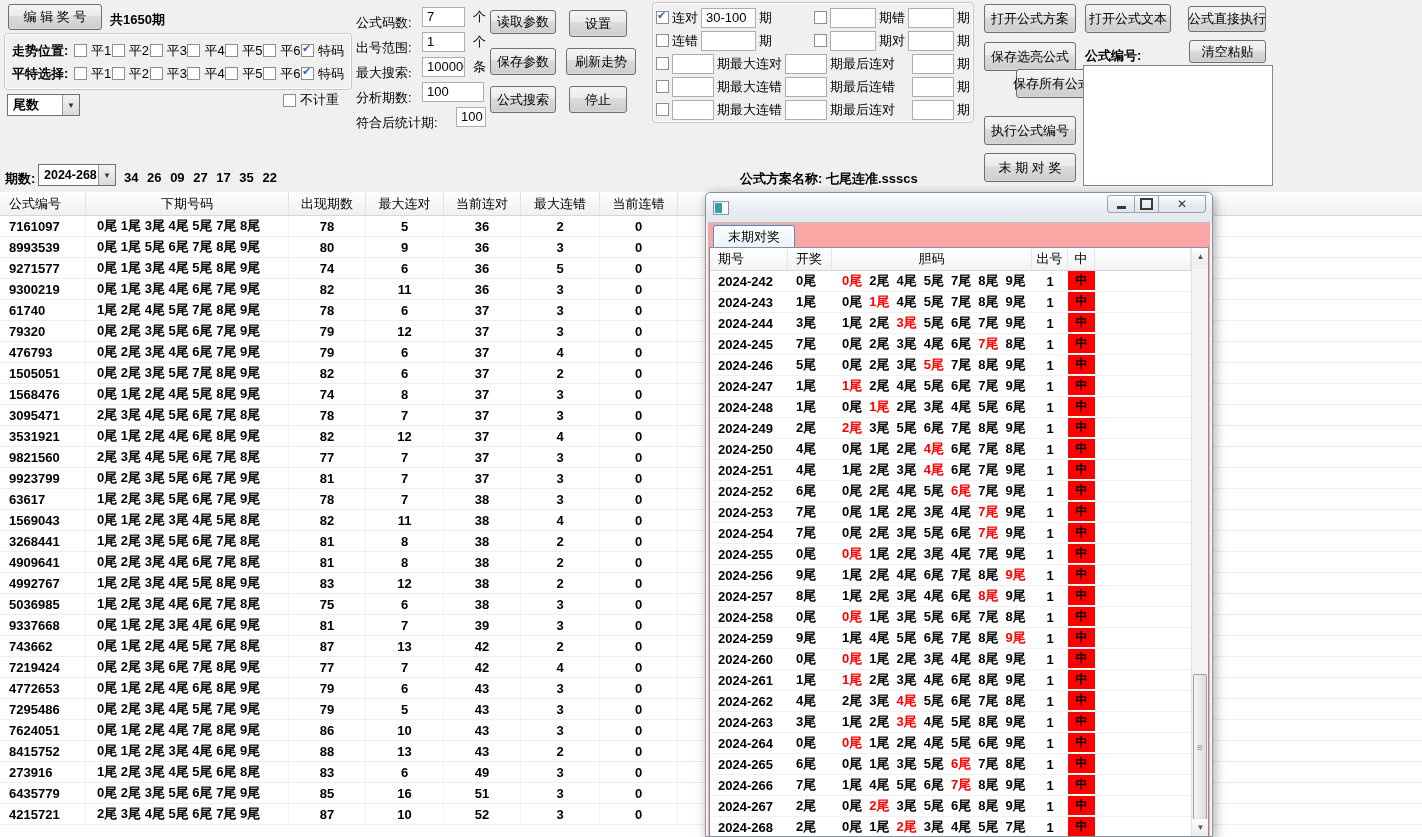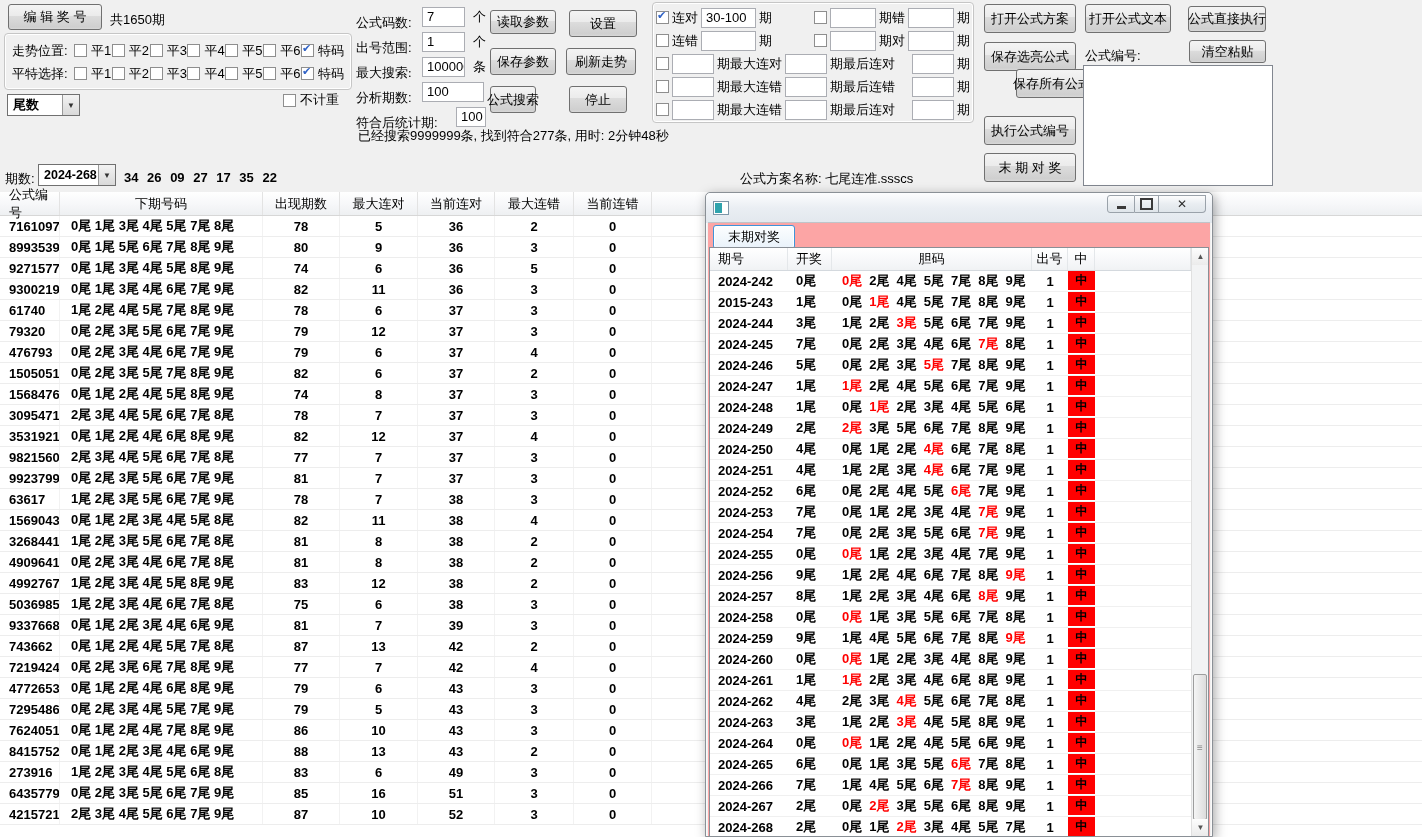--- a/index.html
+++ b/index.html
@@ -3,21 +3,21 @@
 <meta charset="utf-8">
 <style>
 * { margin:0; padding:0; box-sizing:border-box; }
 html,body { width:1422px; height:837px; }
 body { font-family:"Liberation Sans","DejaVu Sans",sans-serif; font-size:13px; color:#000; background:#f0f0f0; }
 .screen { position:relative; width:1422px; height:837px; overflow:hidden; background:#f0f0f0; }
 .btn { position:absolute; display:flex; align-items:center; justify-content:center;
   background:linear-gradient(to bottom,#f4f4f4,#ebebeb 45%,#dcdcdc 46%,#cfcfcf 92%,#d8d8d8);
   border:1px solid #707070; border-radius:3px; font-size:13px; white-space:nowrap; }
 .groupbox { position:absolute; border:1px solid #c6c6c6; border-radius:4px; box-shadow:inset 0 0 0 1px #ffffff; }
-.lbl { white-space:nowrap; }
+.lbl { white-space:nowrap;font-weight:bold; }
 .cb { display:inline-block; width:13px; height:13px; background:#fff; border:1px solid #8e8e8e; position:relative; flex:none; }
 .cb.checked::after { content:"\2714"; position:absolute; left:0; top:-3px; font-size:11px; color:#3163c5; font-weight:bold; }
 .cb-item { display:inline-flex; align-items:center; gap:4px; white-space:nowrap; }
 .inp { background:#fff; border:1px solid #abadb3; height:20px; font-size:13px; padding:1px 4px; display:inline-flex; align-items:center; overflow:hidden; }
 .combo { position:absolute; background:#fff; border:1px solid #707070; display:flex; align-items:stretch; height:22px; }
 .combo .cv { flex:1; display:flex; align-items:center; padding-left:5px; font-weight:600; }
 .combo .arrow { width:17px; display:flex; align-items:center; justify-content:center; font-size:8px; color:#333;
   background:linear-gradient(#f3f3f3,#d9d9d9); border-left:1px solid #999; }
 
 .params { position:absolute; left:356px; top:4px; width:130px; }
@@ -33,21 +33,21 @@
 .ta { position:absolute; left:1083px; top:65px; width:190px; height:121px; background:#fff; border:1px solid #828790; resize:none; font-family:inherit; font-size:13px; }
 
 .mtable { position:absolute; left:0; top:192px; width:1422px; height:645px; background:#fff; }
 .m-head { display:flex; height:24px; background:linear-gradient(#ffffff,#f6f7f9 55%,#eef0f2); border-bottom:1px solid #d7d7d7; }
 .m-hc { display:flex; align-items:center; justify-content:center; border-right:1px solid #e3e3e3; font-size:13px; }
 .m-hc.mc0 { justify-content:flex-start; padding-left:9px; }
 .m-row { display:flex; height:21px; border-bottom:1px solid #ededed; }
 .m-c { display:flex; align-items:center; justify-content:center; border-right:1px solid #f2f2f2; font-weight:bold; font-size:13px; white-space:nowrap; overflow:hidden; }
 .m-c.mc0 { justify-content:flex-start; padding-left:9px; }
 .m-c.mc1 { justify-content:flex-start; padding-left:11px; }
-.mc0{width:60px}.mc1{width:203px}.mc2{width:77px}.mc3{width:78px}.mc4{width:77px}.mc5{width:79px}.mc6{width:78px}
+.mc0{width:86px}.mc1{width:203px}.mc2{width:77px}.mc3{width:78px}.mc4{width:77px}.mc5{width:79px}.mc6{width:78px}
 .mc7{flex:1; border-right:none;}
 
 .dialog { position:absolute; left:705px; top:192px; width:508px; height:645px;
   background:#f0f0f0; border:1px solid #8a9096; border-radius:5px 5px 0 0;
   box-shadow:2px 3px 12px rgba(0,0,0,.35), inset 0 0 0 1px rgba(255,255,255,.65); }
 .titlebar { position:absolute; left:0; top:0; right:0; height:30px; border-radius:5px 5px 0 0;
   background:linear-gradient(#fcfdfe,#eaeef3 50%,#e2e8ee); }
 .dlg-icon { position:absolute; left:7px; top:8px; width:16px; height:14px; background:#fff; border:1px solid #7d96a8; }
 .dlg-icon::after { content:""; position:absolute; left:1px; top:1px; width:7px; height:10px; background:#2fa3ad; }
 .capbtns { position:absolute; right:6px; top:2px; display:flex; }
@@ -191,26 +191,25 @@
       <div class="p-row">
         <span class="p-lbl" style="width: 62px;">分析期数:</span>
         <span class="inp" style="width: 62px;">100</span>
       </div>
       <div class="p-row">
         <span class="p-lbl" style="width: 96px;">符合后统计期:</span>
         <span class="inp" style="width: 52px;">100</span>
       </div>
     </div>
   <div class="btn" style="left:490px;top:10px;width:66px;height:24px;">读取参数</div>
-  <div class="btn" style="left:569px;top:10px;width:68px;height:27px;">设置</div>
+  <div class="btn" style="left:569px;top:10px;width:58px;height:27px;">设置</div>
   <div class="btn" style="left:490px;top:48px;width:66px;height:27px;">保存参数</div>
   <div class="btn" style="left:566px;top:48px;width:70px;height:27px;">刷新走势</div>
-  <div class="btn" style="left:490px;top:86px;width:46px;height:27px;">公式搜索</div>
+  <div class="btn" style="left:490px;top:86px;width:66px;height:27px;">公式搜索</div>
   <div class="btn" style="left:569px;top:86px;width:58px;height:27px;">停止</div>
-  <div class="status">已经搜索9999999条, 找到符合277条, 用时: 2分钟48秒</div>
 
   <div class="groupbox" style="left:652px;top:2px;width:322px;height:121px;"></div>
   <div class="cond-rows" id="cond-rows">
       <div class="c-row">
         <span class="cb checked"></span>
         <span class="c-lbl">连对</span>
         <span class="inp" style="width: 55px;">30-100</span>
         <span class="c-lbl">期</span>
         <span style="flex: 1 1 0%;"></span>
         <span class="cb"></span>
@@ -618,21 +617,21 @@
                 <span class="tk">5尾</span>
                 <span class="tk">7尾</span>
                 <span class="tk">8尾</span>
                 <span class="tk">9尾</span>
               </span>
               <span class="d-c dc3">1</span>
               <span class="d-c dc4 hitcell">中</span>
               <span class="d-c dc5"></span>
             </div>
             <div class="d-row">
-              <span class="d-c dc0">2015-243</span>
+              <span class="d-c dc0">2024-243</span>
               <span class="d-c dc1">1尾</span>
               <span class="d-c dc2">
                 <span class="tk">0尾</span>
                 <span class="tk hit">1尾</span>
                 <span class="tk">4尾</span>
                 <span class="tk">5尾</span>
                 <span class="tk">7尾</span>
                 <span class="tk">8尾</span>
                 <span class="tk">9尾</span>
               </span>

